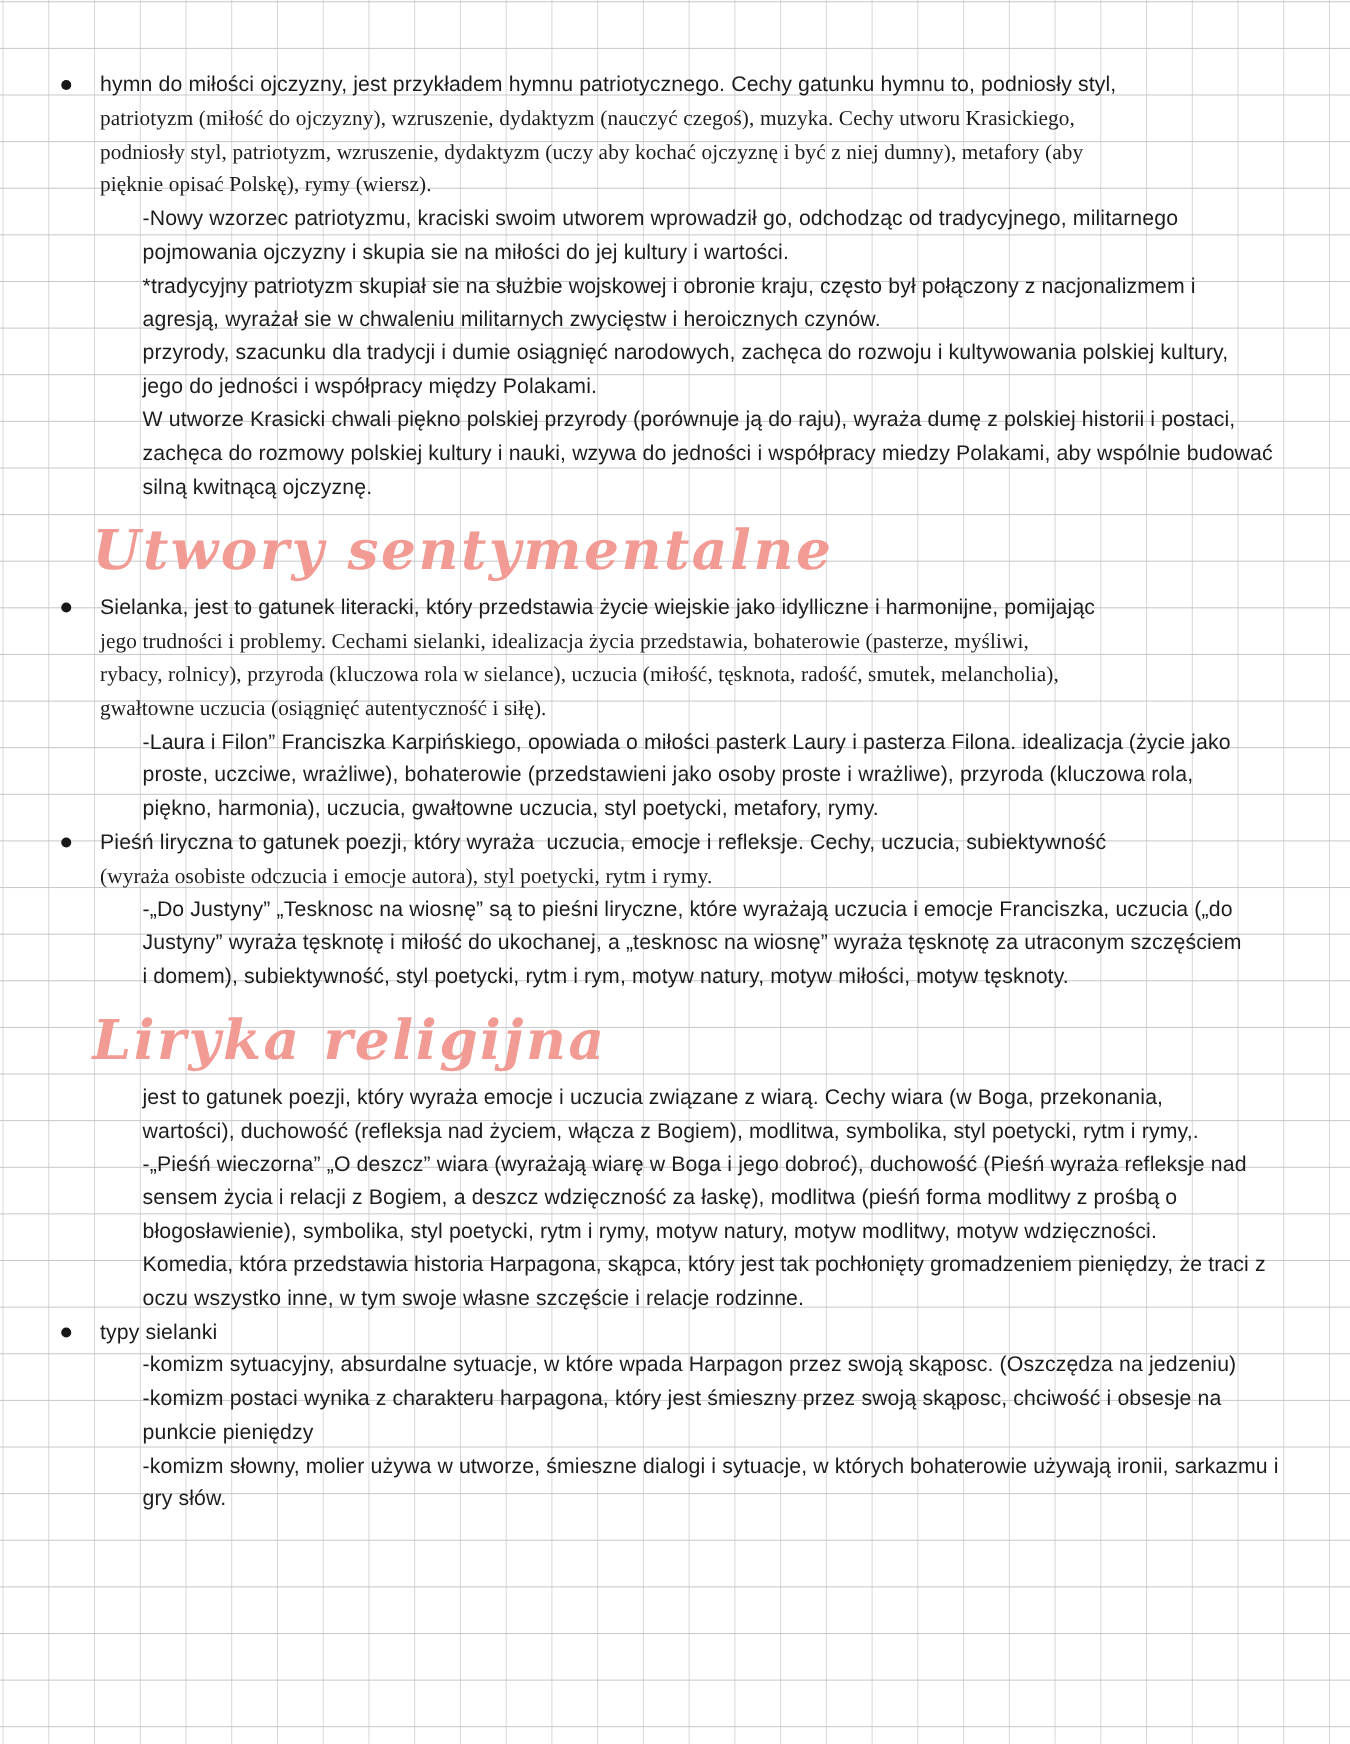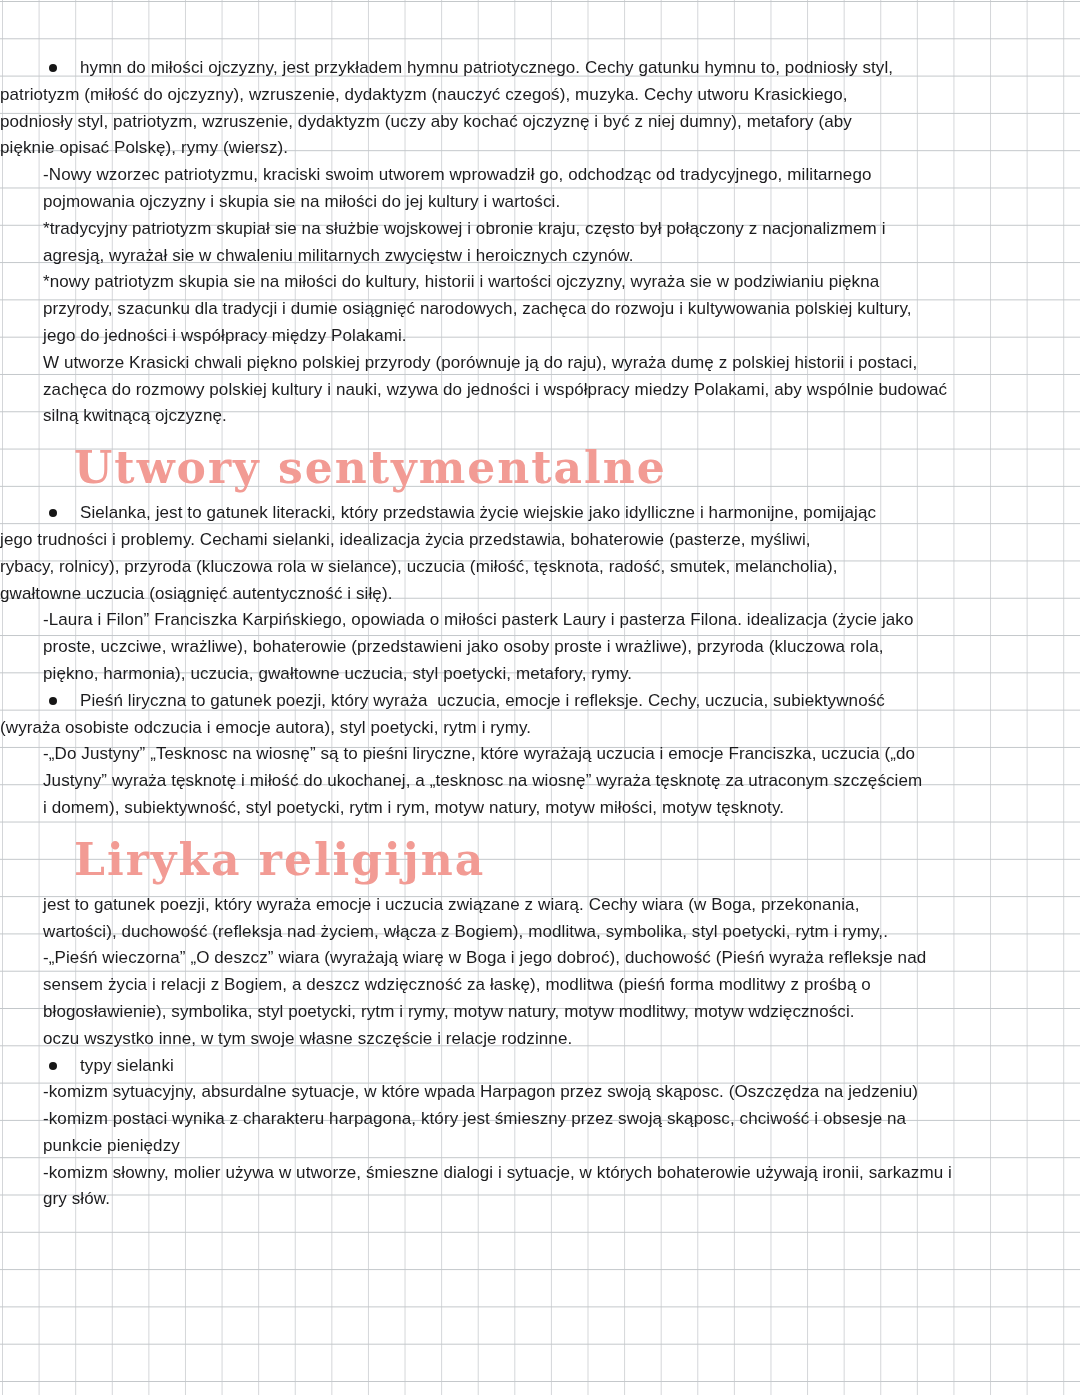--- a/index.html
+++ b/index.html
@@ -26,39 +26,43 @@
     font-family: "Liberation Sans", "DejaVu Sans", sans-serif;
     font-size: 17px;
     color: var(--ink, #1c1c1e);
   }
   .line {
     line-height: 26.8px;
     white-space: pre;
     letter-spacing: 0.1px;
   }
   .plain {
-    padding-left: 43px;
+    padding-left: 66px;
+    margin-left: 48px;
   }
   .bullet-first {
     position: relative;
     padding-left: 80px;
   }
   .bullet-cont {
+    padding-left: 80px;
+    font-family: Liberation Serif, serif;
   }
   .dot {
     position: absolute;
     left: 49px;
     top: 9px;
     width: 8px;
     height: 8px;
     border-radius: 50%;
     background: #161616;
   }
   .heading {
     font-family: "DejaVu Serif", serif;
+    font-style: italic;
     font-weight: 700;
     font-size: 44px;
     line-height: 60px;
     color: var(--accent, #F29B94);
     padding-left: 74px;
     letter-spacing: 2px;
     margin: 8px 0 2px 0;
     white-space: pre;
   }
 </style>
@@ -70,21 +74,20 @@
   <section>
     <div class="blocks">
         <div class="line bullet-first"><span class="dot"></span><span>hymn do miłości ojczyzny, jest przykładem hymnu patriotycznego. Cechy gatunku hymnu to, podniosły styl,</span></div>
         <div class="line bullet-cont">patriotyzm (miłość do ojczyzny), wzruszenie, dydaktyzm (nauczyć czegoś), muzyka. Cechy utworu Krasickiego,</div>
         <div class="line bullet-cont">podniosły styl, patriotyzm, wzruszenie, dydaktyzm (uczy aby kochać ojczyznę i być z niej dumny), metafory (aby</div>
         <div class="line bullet-cont">pięknie opisać Polskę), rymy (wiersz).</div>
         <div class="line plain">-Nowy wzorzec patriotyzmu, kraciski swoim utworem wprowadził go, odchodząc od tradycyjnego, militarnego</div>
         <div class="line plain">pojmowania ojczyzny i skupia sie na miłości do jej kultury i wartości.</div>
         <div class="line plain">*tradycyjny patriotyzm skupiał sie na służbie wojskowej i obronie kraju, często był połączony z nacjonalizmem i</div>
         <div class="line plain">agresją, wyrażał sie w chwaleniu militarnych zwycięstw i heroicznych czynów.</div>
-        <div class="line plain">*nowy patriotyzm skupia sie na miłości do kultury, historii i wartości ojczyzny, wyraża sie w podziwianiu piękna</div>
         <div class="line plain">przyrody, szacunku dla tradycji i dumie osiągnięć narodowych, zachęca do rozwoju i kultywowania polskiej kultury,</div>
         <div class="line plain">jego do jedności i współpracy między Polakami.</div>
         <div class="line plain">W utworze Krasicki chwali piękno polskiej przyrody (porównuje ją do raju), wyraża dumę z polskiej historii i postaci,</div>
         <div class="line plain">zachęca do rozmowy polskiej kultury i nauki, wzywa do jedności i współpracy miedzy Polakami, aby wspólnie budować</div>
         <div class="line plain">silną kwitnącą ojczyznę.</div>
       </div>
   </section>
 
   <section>
     <div class="heading">Utwory sentymentalne</div>
@@ -110,20 +113,21 @@
         <div class="line plain">jest to gatunek poezji, który wyraża emocje i uczucia związane z wiarą. Cechy wiara (w Boga, przekonania,</div>
         <div class="line plain">wartości), duchowość (refleksja nad życiem, włącza z Bogiem), modlitwa, symbolika, styl poetycki, rytm i rymy,.</div>
         <div class="line plain">-„Pieśń wieczorna” „O deszcz” wiara (wyrażają wiarę w Boga i jego dobroć), duchowość (Pieśń wyraża refleksje nad</div>
         <div class="line plain">sensem życia i relacji z Bogiem, a deszcz wdzięczność za łaskę), modlitwa (pieśń forma modlitwy z prośbą o</div>
         <div class="line plain">błogosławienie), symbolika, styl poetycki, rytm i rymy, motyw natury, motyw modlitwy, motyw wdzięczności.</div>
       </div>
   </section>
 
   <section>
     <div class="blocks">
+        <div class="line plain">Komedia, która przedstawia historia Harpagona, skąpca, który jest tak pochłonięty gromadzeniem pieniędzy, że traci z</div>
         <div class="line plain">oczu wszystko inne, w tym swoje własne szczęście i relacje rodzinne.</div>
         <div class="line bullet-first"><span class="dot"></span><span>typy sielanki</span></div>
         <div class="line plain">-komizm sytuacyjny, absurdalne sytuacje, w które wpada Harpagon przez swoją skąposc. (Oszczędza na jedzeniu)</div>
         <div class="line plain">-komizm postaci wynika z charakteru harpagona, który jest śmieszny przez swoją skąposc, chciwość i obsesje na</div>
         <div class="line plain">punkcie pieniędzy</div>
         <div class="line plain">-komizm słowny, molier używa w utworze, śmieszne dialogi i sytuacje, w których bohaterowie używają ironii, sarkazmu i</div>
         <div class="line plain">gry słów.</div>
       </div>
   </section>
 

